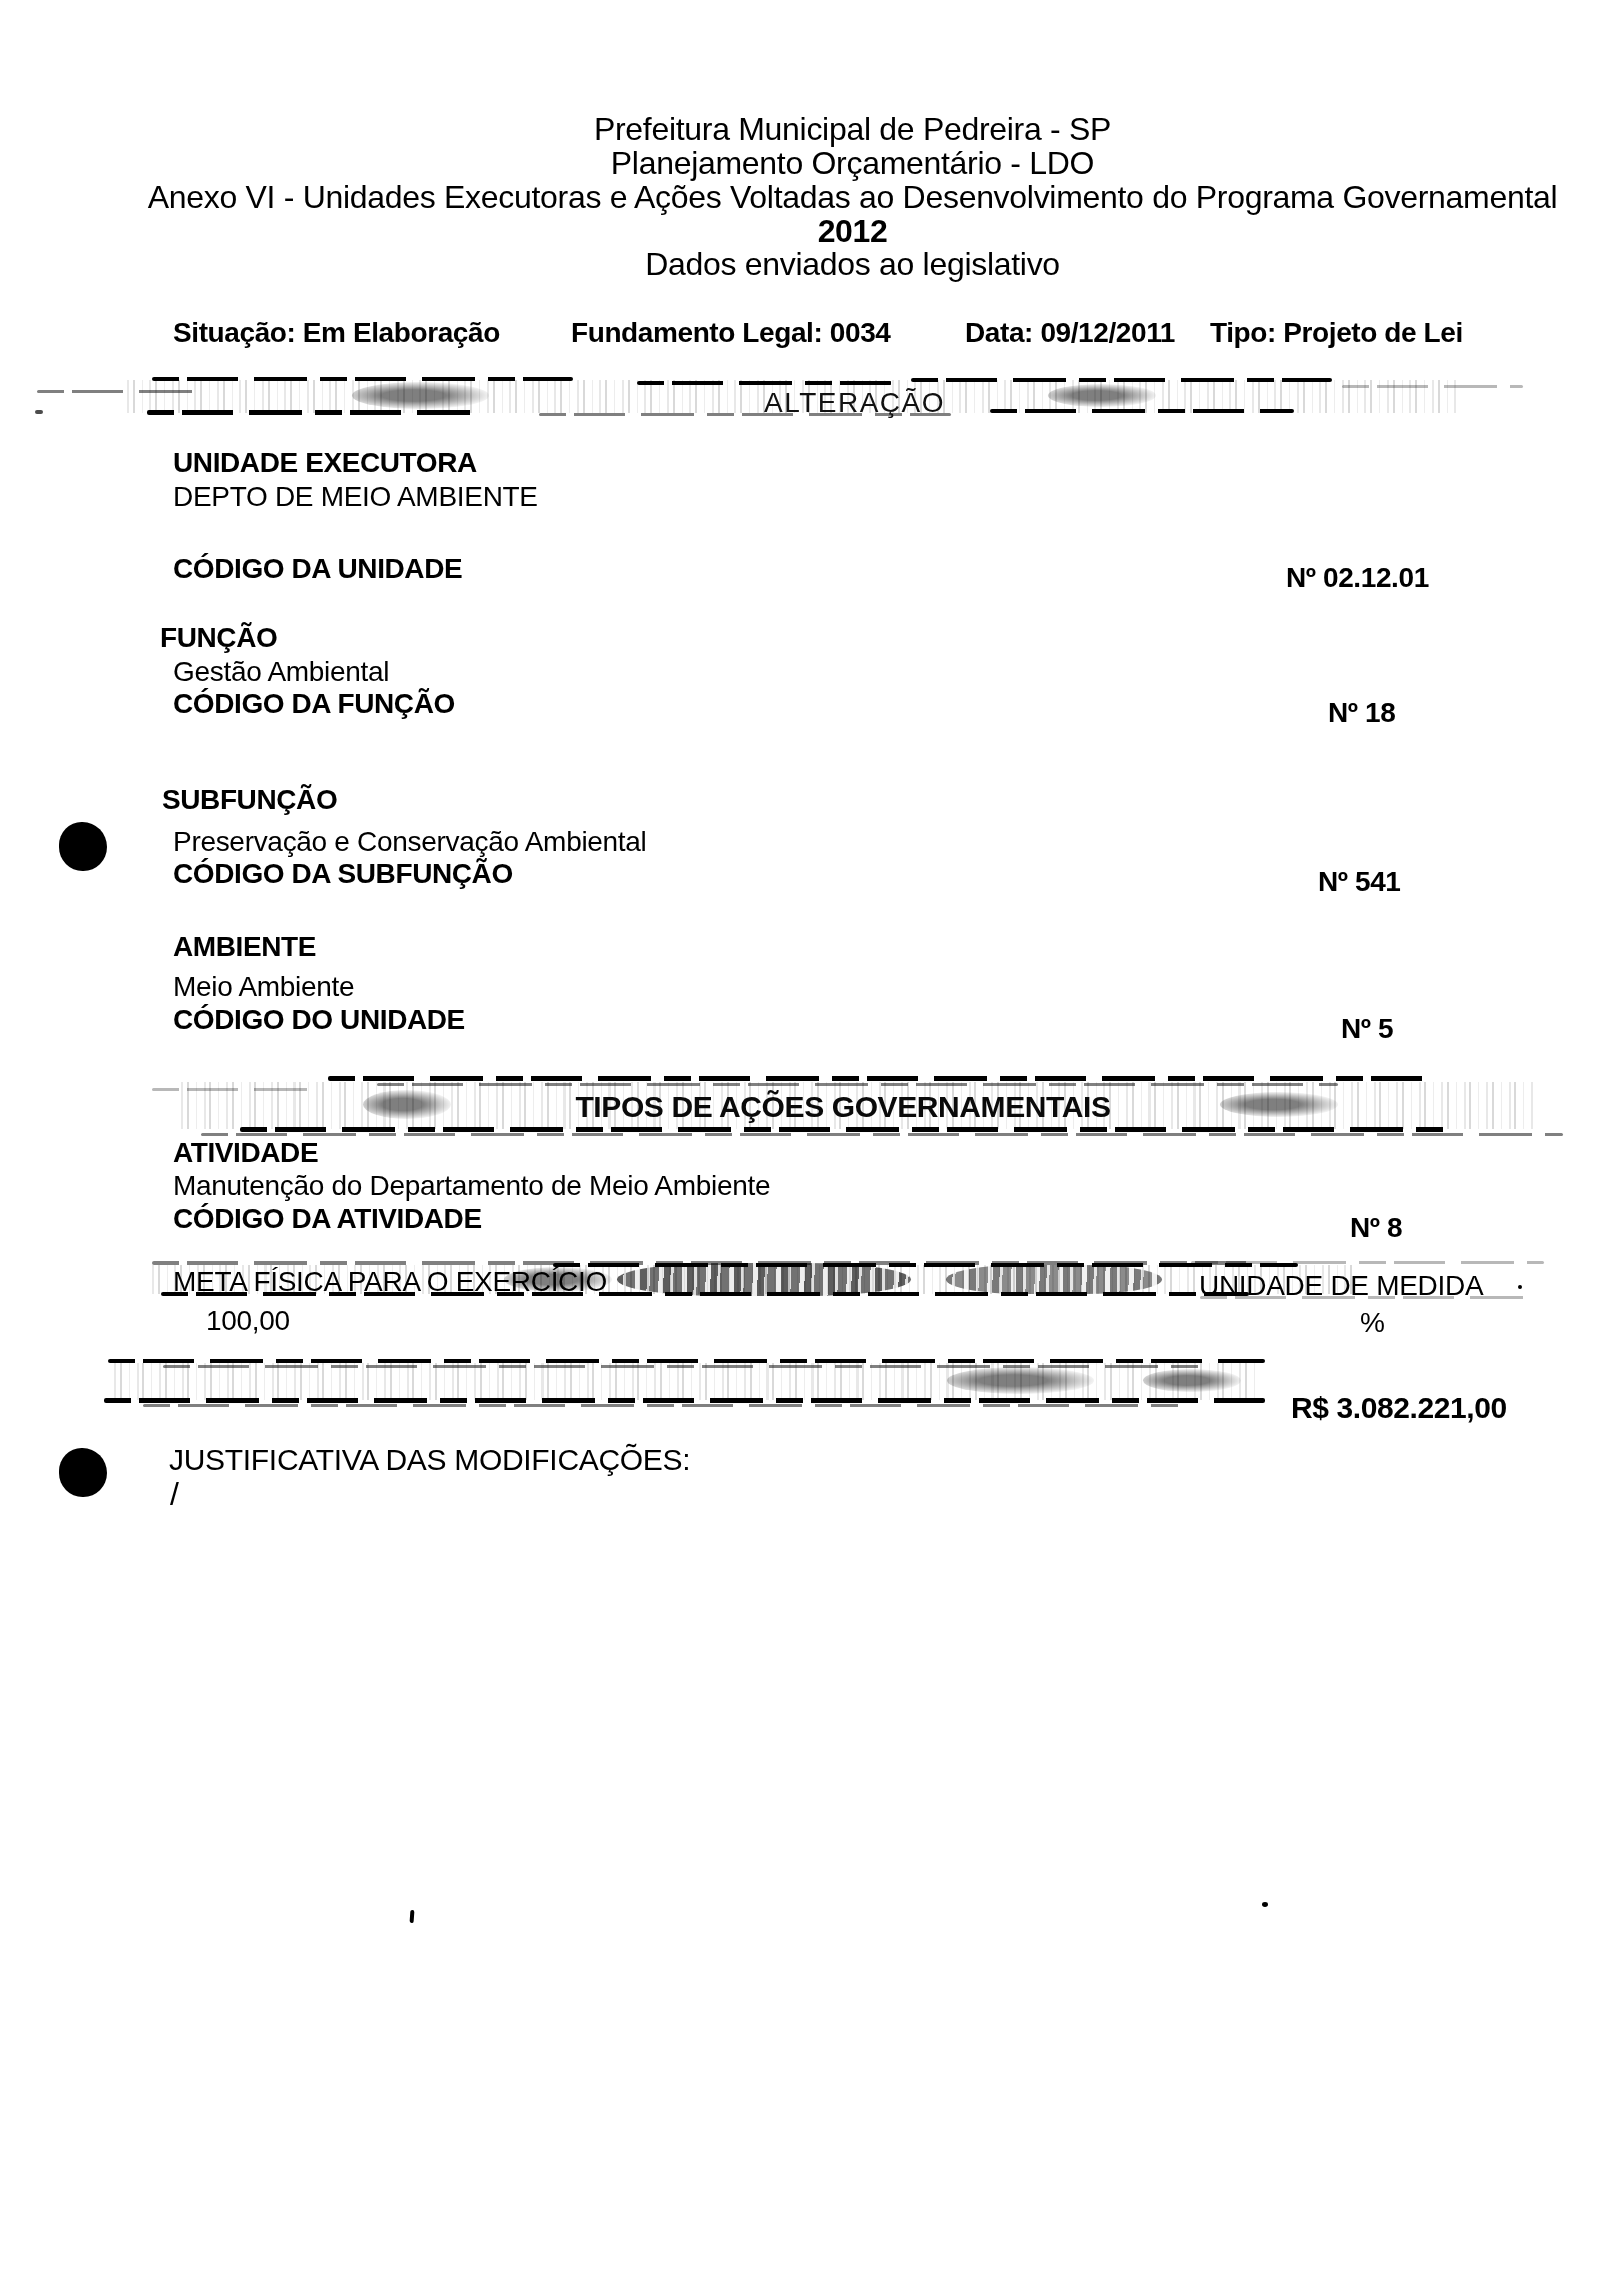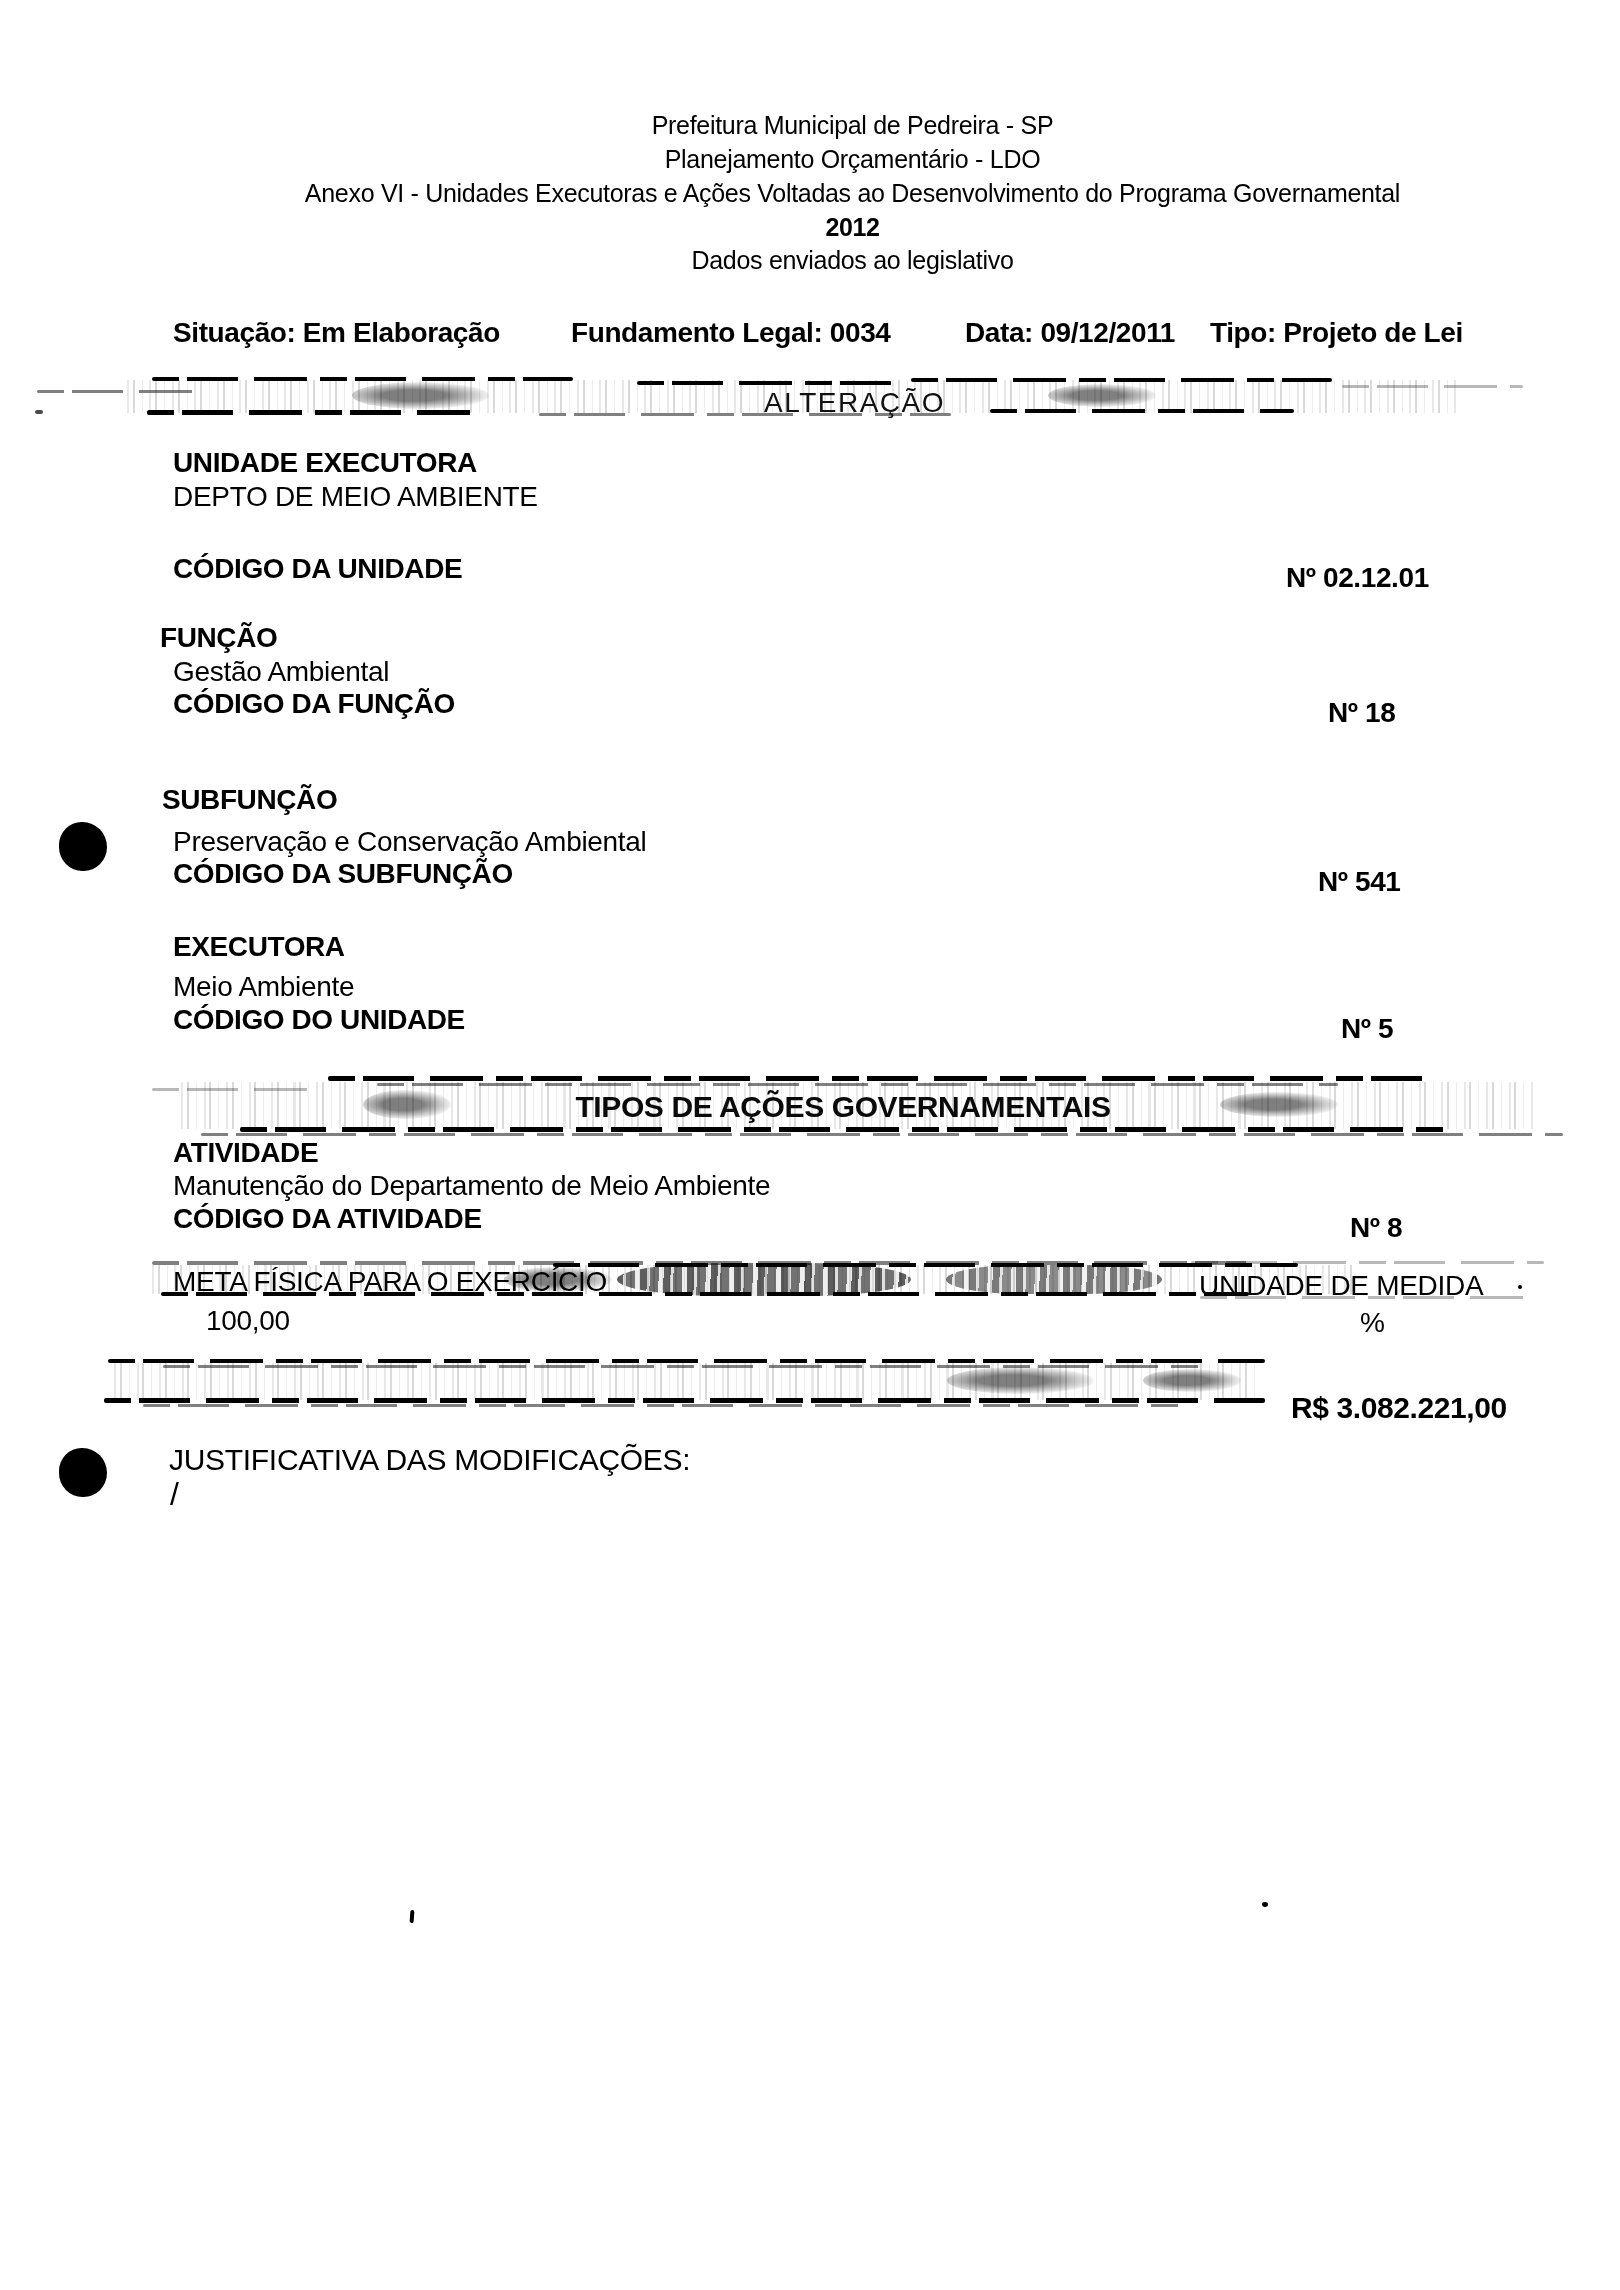--- a/index.html
+++ b/index.html
@@ -3,21 +3,21 @@
 <meta charset="utf-8">
 <style>
   html,body{margin:0;padding:0;background:#fff;}
   #page{
     position:relative;width:1620px;height:2291px;background:#ffffff;overflow:hidden;
     font-family:"Liberation Sans","DejaVu Sans",sans-serif;color:#000;
   }
   .t{position:absolute;white-space:nowrap;font-size:28px;line-height:1.15;letter-spacing:-0.3px;color:#000;}
   .b{font-weight:700;letter-spacing:-0.4px;}
   .c{left:88px;width:1529px;text-align:center;}
-  .hdr{font-size:25px;}
+  .hdr{font-size:32px;}
   .z2{z-index:2;}
   
   .band{position:absolute;z-index:1;}
   .dash{position:absolute;border-radius:2px;
     background:repeating-linear-gradient(90deg,#000 0 27.4px,rgba(0,0,0,0) 27.4px 35px,#000 35px 86px,rgba(0,0,0,0) 86px 102px,#000 102px 155px,rgba(0,0,0,0) 155px 168px);}
   .dash.light{opacity:.5;}
   .dash.xlight{opacity:.28;}
   .haze{position:absolute;
     background:repeating-linear-gradient(90deg,rgba(0,0,0,.09) 0 2px,rgba(0,0,0,0) 2px 5.9px,rgba(0,0,0,.15) 5.9px 7.8px,rgba(0,0,0,0) 7.8px 14.7px,rgba(0,0,0,.07) 14.7px 15.7px,rgba(0,0,0,0) 15.7px 22.5px);}
   .blot{position:absolute;border-radius:50%;
@@ -68,21 +68,21 @@
   <div class="t b" style="left:160px;top:622px">FUNÇÃO</div>
   <div class="t" style="left:173px;top:656px">Gestão Ambiental</div>
   <div class="t b" style="left:173px;top:688px">CÓDIGO DA FUNÇÃO</div>
   <div class="t b" style="left:1328px;top:697px">Nº 18</div>
 
   <div class="t b" style="left:162px;top:784px">SUBFUNÇÃO</div>
   <div class="t" style="left:173px;top:826px">Preservação e Conservação Ambiental</div>
   <div class="t b" style="left:173px;top:858px">CÓDIGO DA SUBFUNÇÃO</div>
   <div class="t b" style="left:1318px;top:866px">Nº 541</div>
 
-  <div class="t b" style="left:173px;top:931px">EXECUTORA</div>
+  <div class="t b" style="left:173px;top:931px">AMBIENTE</div>
   <div class="t" style="left:173px;top:971px">Meio Ambiente</div>
   <div class="t b" style="left:173px;top:1004px">CÓDIGO DO UNIDADE</div>
   <div class="t b" style="left:1341px;top:1013px">Nº 5</div>
 
   <div class="band" style="left:142px;top:1074px;width:1304px;height:65px">
     <div class="dash" style="left:186px;top:2px;width:1098px;height:4.9px"></div>
     <div class="dash light" style="left:235px;top:8.8px;width:961px;height:2.9px"></div>
     <div class="dash xlight" style="left:9.8px;top:13.7px;width:157px;height:2.9px"></div>
     <div class="dash" style="left:98px;top:53px;width:1206px;height:4.9px"></div>
     <div class="dash light" style="left:59px;top:59px;width:1362px;height:2.9px"></div>

